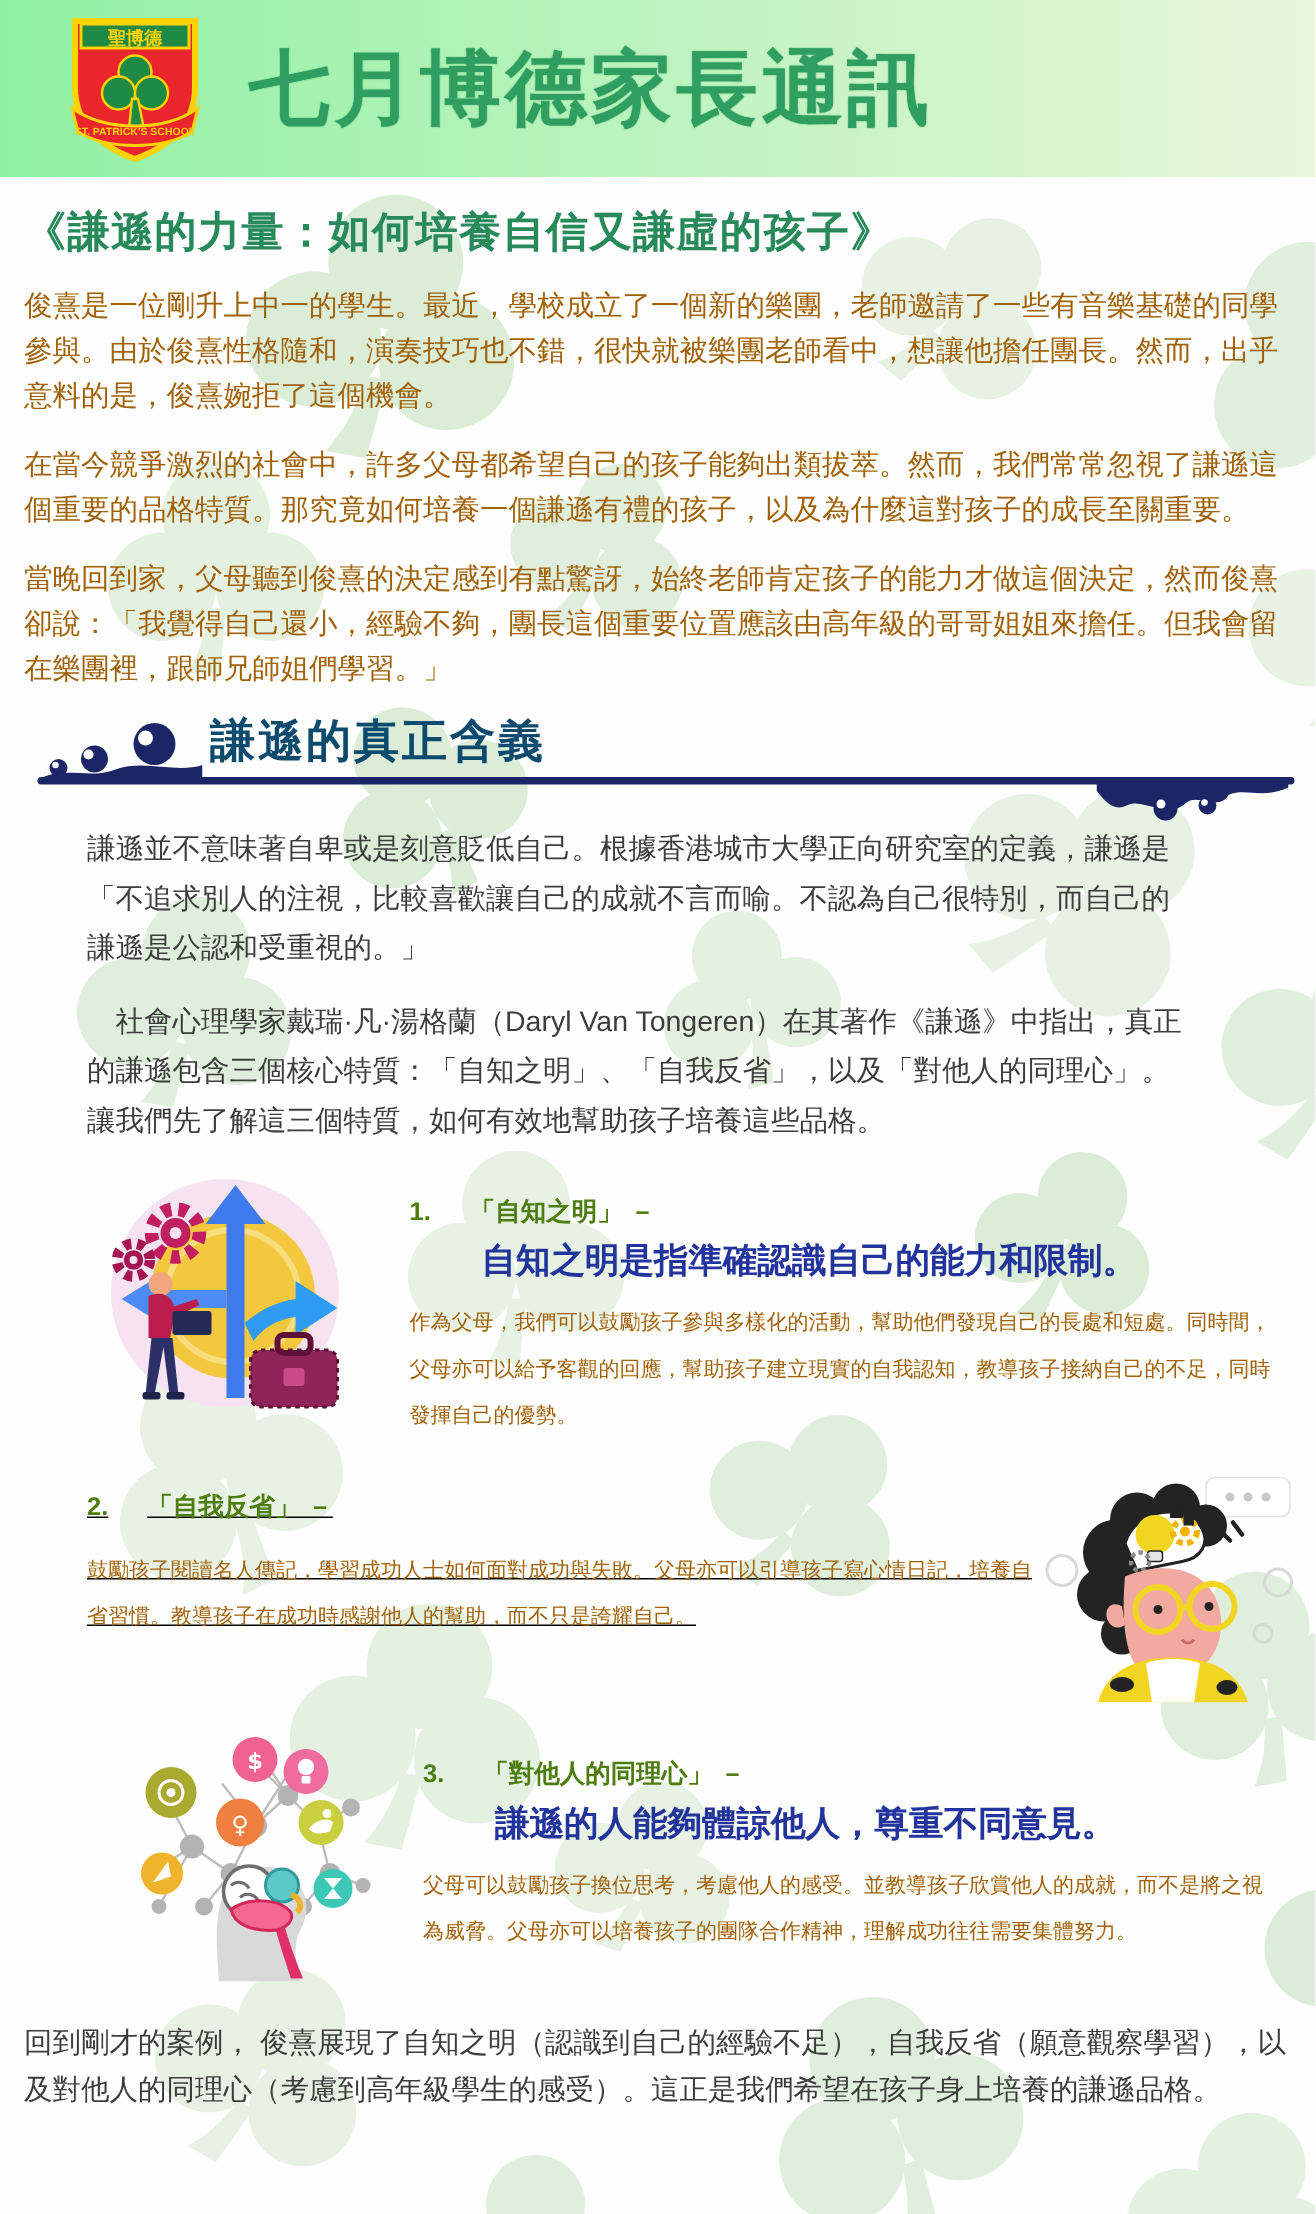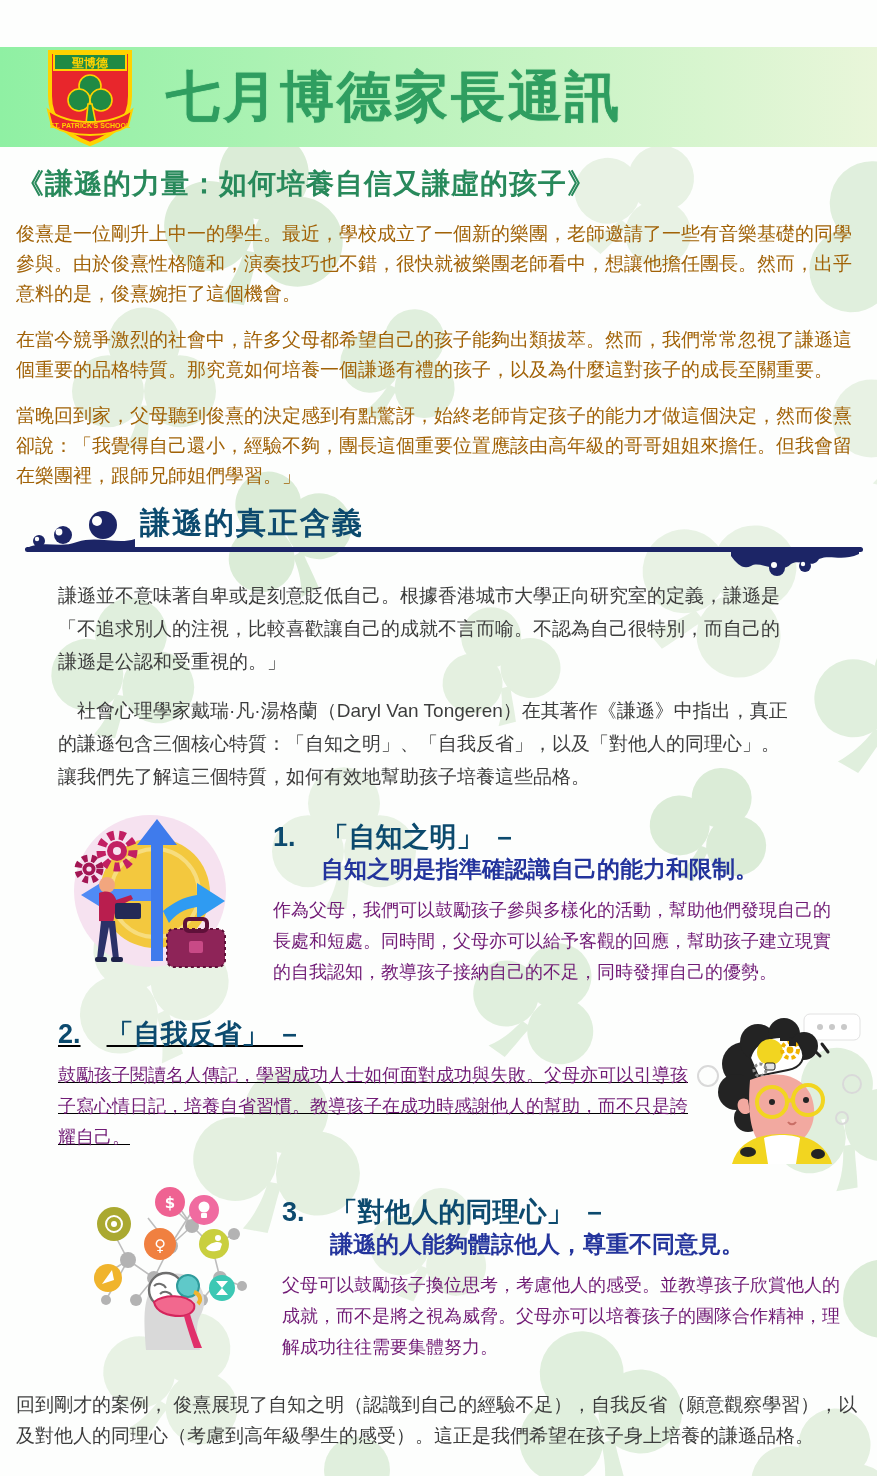--- a/index.html
+++ b/index.html
@@ -3,22 +3,22 @@
 <meta charset="utf-8">
 <style>
   * { margin:0; padding:0; box-sizing:border-box; }
   html,body { background:#ffffff; }
   body { font-family:"Liberation Sans","DejaVu Sans",sans-serif; width:877px; }
   #page { position:relative; width:877px; height:1476px; overflow:hidden; background:#fdfefd; }
   #bg-layer { position:absolute; inset:0; z-index:0; pointer-events:none; }
   #content { position:relative; z-index:1; }
 
   
-  .header { height:100px; background:linear-gradient(90deg,#8ff0a3 0%, #b9f3bb 45%, #e9f6da 100%);
-            display:flex; align-items:center; position:relative;margin-top:47px; }
+  .header { height:118px; background:linear-gradient(90deg,#8ff0a3 0%, #b9f3bb 45%, #e9f6da 100%);
+            display:flex; align-items:center; position:relative; }
   .crest { margin-left:42px; width:96px; height:106px; flex:0 0 auto; }
   .header-title { margin-left:28px; font-size:54px; font-weight:800; color:#2f9e60; letter-spacing:3px;
                   text-shadow:0 0 1px #2f9e60; }
 
   
   .article { padding:0 16px; }
   .article-title { margin-top:18px; font-size:28px; font-weight:800; color:#28895b; letter-spacing:1px; }
   .para { margin-top:16px; font-size:19px; line-height:30px; color:#a16207; }
 
   
@@ -28,24 +28,24 @@
   .wave-left { position:absolute; left:25px; top:8px; }
   .wave-right { position:absolute; right:18px; top:49px; }
 
   .section-para { margin:16px 80px 0 58px; font-size:19px; line-height:33px; color:#3d3d3d; }
   .indent1 { text-indent:1em; }
 
   
   .point-row { display:flex; margin-top:18px; align-items:flex-start; }
   .pt-illus { flex:0 0 auto; }
   .pt-text { flex:1 1 auto; min-width:0; }
-  .pt-head { color:#0c4a6e; font-weight:800; font-size:27px; line-height:32px; }
+  .pt-head { color:#4d7c0f; font-weight:800; font-size:17px; line-height:32px; }
   .pt-num { margin-right:26px; }
   .pt-sub { color:#23349c; font-weight:800; font-size:23px; line-height:32px; padding-left:48px; }
-  .pt-body { margin-top:10px; font-size:18px; line-height:31px; color:#701a75; }
+  .pt-body { margin-top:10px; font-size:14px; line-height:31px; color:#a16207; }
 
   
   .closing { margin-top:26px; font-size:19px; line-height:31px; color:#3d3d3d; }
 </style>
 </head>
 <body>
 
 <div id="page">
   <div id="bg-layer">
       <svg width="210" height="210" viewBox="0 0 140 140" style="position: absolute; left: 150px; top: 120px; transform: rotate(10deg); opacity: 0.95;">

